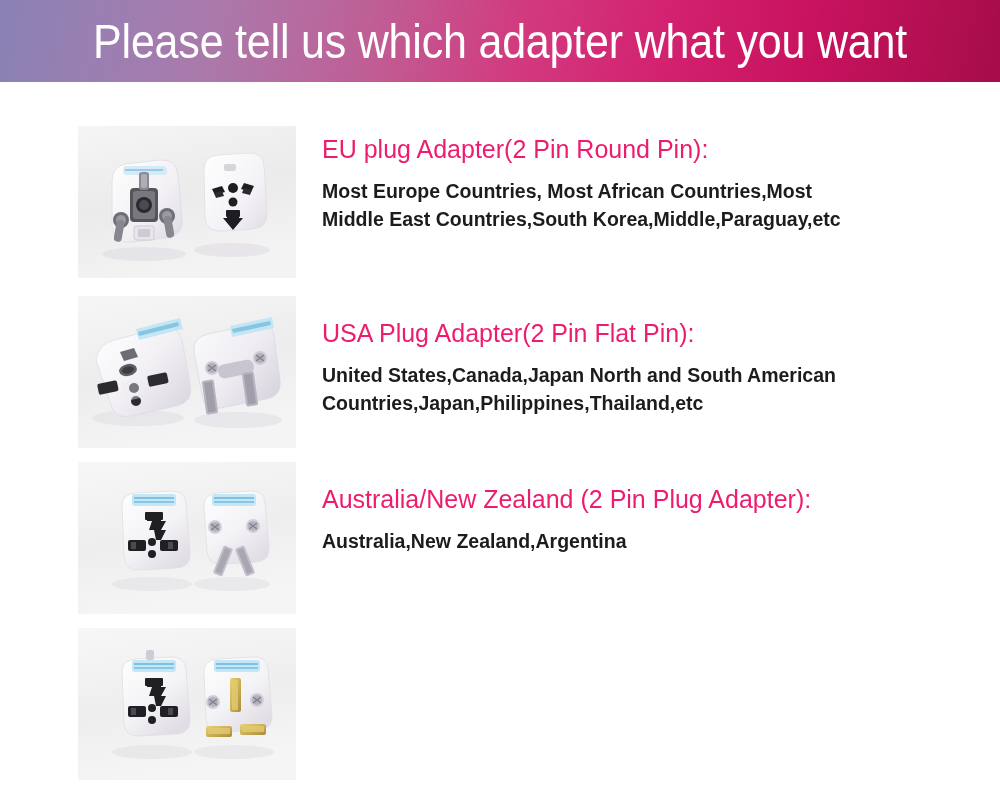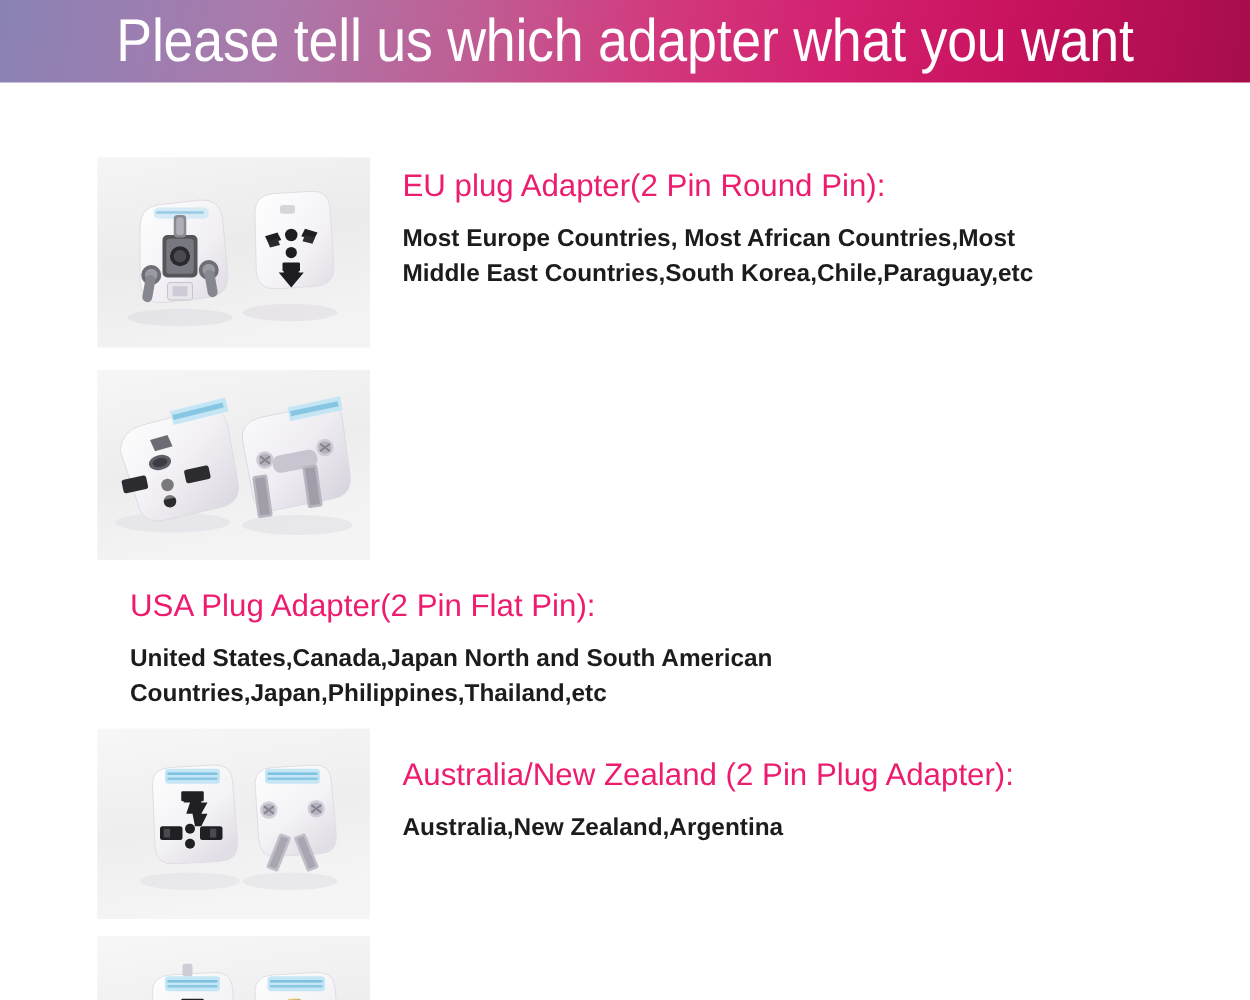--- a/index.html
+++ b/index.html
@@ -19,21 +19,21 @@
     height: 800px;
     background: #ffffff;
   }
 
   
   .banner {
     position: absolute;
     left: 0;
     top: 0;
     width: 1000px;
-    height: 66px;
+    height: 82px;
     background: linear-gradient(100deg,
         #8a82b4 0%,
         #9a7fb2 10%,
         #ab79aa 22%,
         #c05d94 38%,
         #d23a7e 52%,
         #d32270 66%,
         #c9135f 80%,
         #a60d4a 100%);
     display: flex;
@@ -104,21 +104,21 @@
     font-size: 19.5px;
     font-weight: 400;
     line-height: 1.42;
     max-width: 600px;
   }
 
   .row-desc span { display: block; white-space: nowrap; font-weight: bold; }
 
   
   .product-row.r1 { margin-bottom: 18px; justify-content: flex-end; }
-  .product-row.r2 { margin-bottom: 14px; flex-direction: column; }
+  .product-row.r2 { margin-bottom: 14px; }
   .product-row.r3 { margin-bottom: 14px; }
   .product-row.r4 { margin-bottom: 0; }
 
   .product-row.r3 .row-text { padding-top: 22px; }
   .product-row.r2 .row-text { padding-top: 22px; }
   .product-row.r4 .row-text { padding-top: 22px; }
 </style>
 </head>
 <body>
 
@@ -192,21 +192,21 @@
             <circle cx="155" cy="76" r="4.5" fill="#1e1e22"></circle>
             <path d="M149 86 l12 0 0 6 4 0 -10 12 -10 -12 4 0 z" fill="#1e1e22"></path>
             <rect x="148" y="84" width="14" height="7" rx="1" fill="#1e1e22"></rect>
           </g>
         </svg>
       </div>
       <div class="row-text">
         <div class="row-heading">EU plug Adapter(2 Pin Round Pin):</div>
         <div class="row-desc">
           <span>Most Europe Countries, Most African Countries,Most</span>
-          <span>Middle East Countries,South Korea,Chile,Paraguay,etc</span>
+          <span>Middle East Countries,South Korea,Middle,Paraguay,etc</span>
         </div>
       </div>
     </div>
 
     <div class="product-row r2">
       <div class="thumb">
         <svg viewBox="0 0 218 152" xmlns="http://www.w3.org/2000/svg">
           <defs>
             <linearGradient id="bg2" x1="0" y1="0" x2="0.3" y2="1">
               <stop offset="0%" stop-color="#f6f6f7"></stop>

